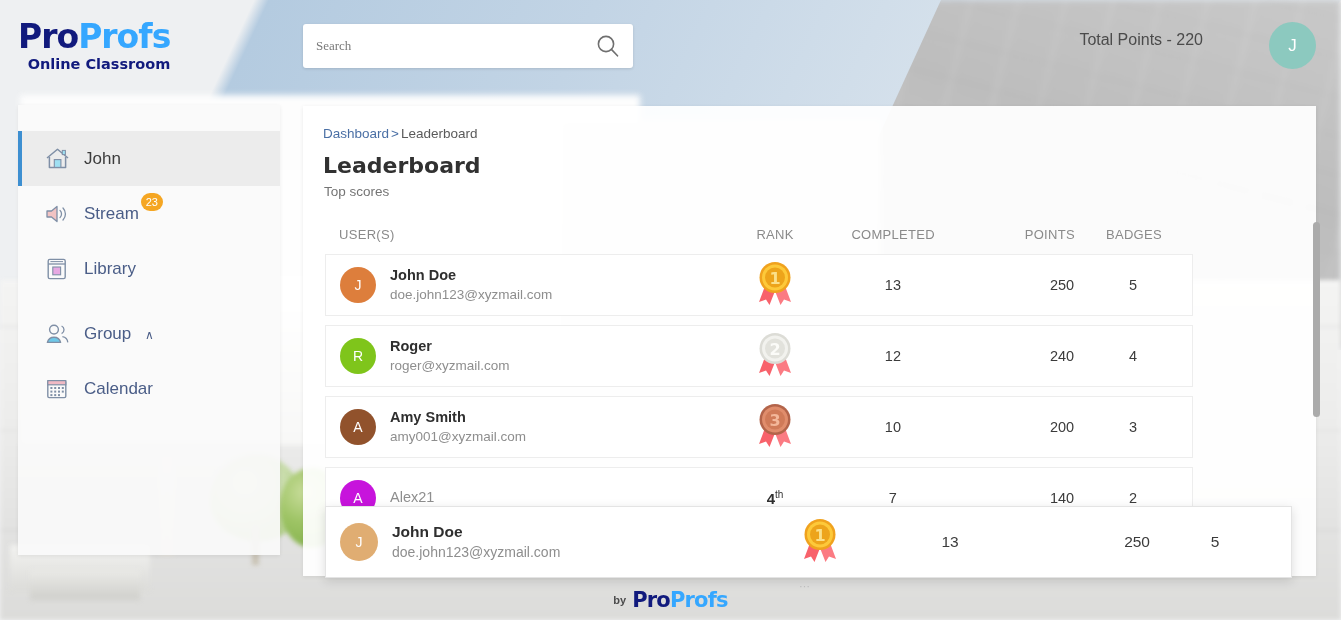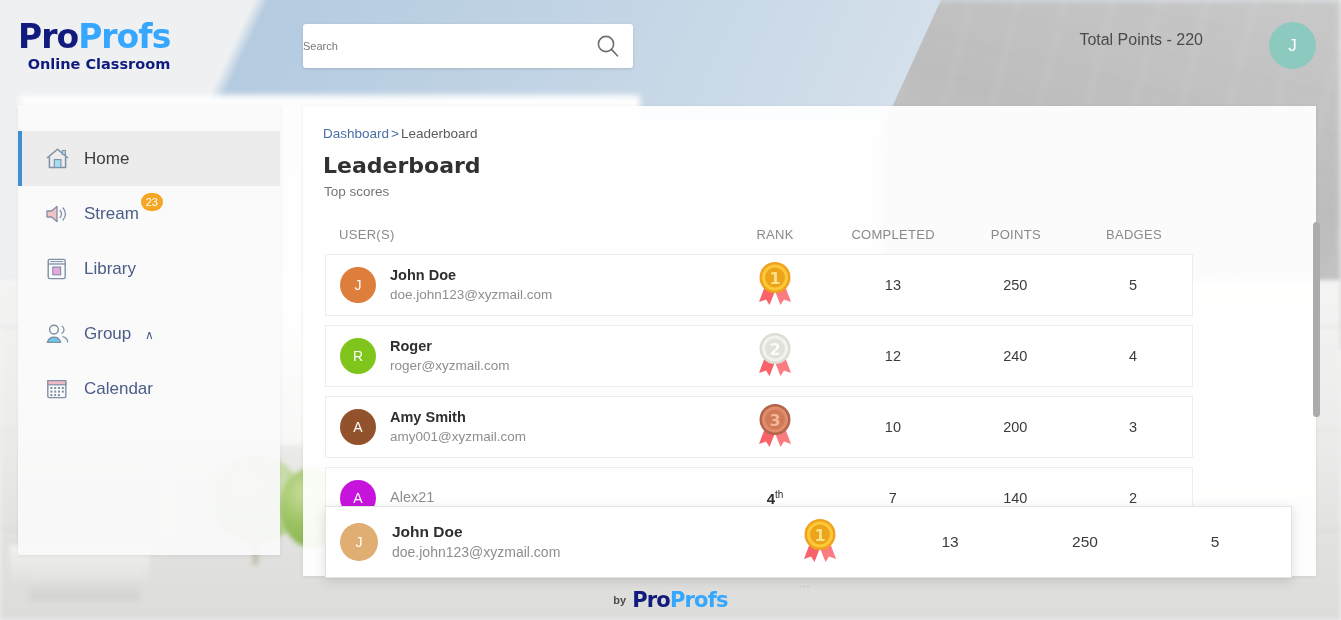--- a/index.html
+++ b/index.html
@@ -114,24 +114,24 @@
   }
   .searchbox {
     position: absolute; left: 303px; top: 24px;
     width: 330px; height: 44px;
     background: #fff; border-radius: 3px;
     box-shadow: 0 1px 3px rgba(0,0,0,.12);
     display: flex; align-items: center;
   }
   .searchbox input {
     flex: 1; border: none; outline: none;
-    font-size: 11px; color: #444;
-    padding: 0 12px 0 0;
+    font-size: 13px; color: #444;
+    padding: 0 12px 0 13px;
     background: transparent;
-    font-family: Liberation Sans, sans-serif;
+    font-family: Liberation Serif, serif;
   }
   .searchbox input::placeholder { color: #7a7a7a; }
   .search-icon { margin-right: 12px; display: flex; }
   .points {
     position: absolute; right: 138px; top: 31px;
     font-size: 16px; color: #4b4b4b;
   }
   .avatar-top {
     position: absolute; right: 25px; top: 22px;
     width: 47px; height: 47px; border-radius: 50%;
@@ -207,21 +207,21 @@
   }
   .thead {
     display: flex; align-items: center;
     height: 40px;
     font-size: 13px; color: #8a8a8a; letter-spacing: .3px;
     padding-left: 14px;
   }
   .c-user { width: 420px; }
   .c-rank { width: 120px; text-align: center; }
   .c-comp { width: 140px; text-align: center; }
-  .c-points { width: 130px; text-align: center; }
+  .c-points { width: 130px; text-align: right; }
   .c-badges { width: 130px; text-align: center; }
 
   .row {
     display: flex; align-items: center;
     height: 62px; margin-bottom: 9px;
     background: #fff;
     border: 1px solid #ededed;
     padding-left: 14px;
   }
   .row .c-user { display: flex; align-items: center; }
@@ -336,21 +336,21 @@
 
   <div class="nav-item active">
     <span class="ic">
       <svg width="27" height="25" viewBox="0 0 27 25">
         <path d="M3 12 L13.5 3.2 L24 12" fill="none" stroke="#7f8fa6" stroke-width="1.5" stroke-linejoin="round"></path>
         <path d="M5.4 11 L5.4 21.4 L21.6 21.4 L21.6 11" fill="none" stroke="#7f8fa6" stroke-width="1.5" stroke-linejoin="round"></path>
         <rect x="10.3" y="13.6" width="6.6" height="7.8" fill="#9fe0f2" stroke="#7f8fa6" stroke-width="1.1"></rect>
         <rect x="18.3" y="4.4" width="3.1" height="4.2" fill="#9fe0f2" stroke="#7f8fa6" stroke-width="1"></rect>
       </svg>
     </span>
-    <span class="lbl">Home</span>
+    <span class="lbl">John</span>
   </div>
 
   <div class="nav-item">
     <span class="ic">
       <svg width="28" height="24" viewBox="0 0 28 24">
         <path d="M3 9 L3 15 L7.5 15 L13 19.6 L13 4.4 L7.5 9 Z" fill="#f2c3c3" stroke="#7f8fa6" stroke-width="1.3" stroke-linejoin="round"></path>
         <path d="M16 8.4 A5 5 0 0 1 16 15.6" fill="none" stroke="#7f8fa6" stroke-width="1.3" stroke-linecap="round"></path>
         <path d="M19 6 A8.6 8.6 0 0 1 19 18" fill="none" stroke="#7f8fa6" stroke-width="1.3" stroke-linecap="round"></path>
       </svg>
     </span>

